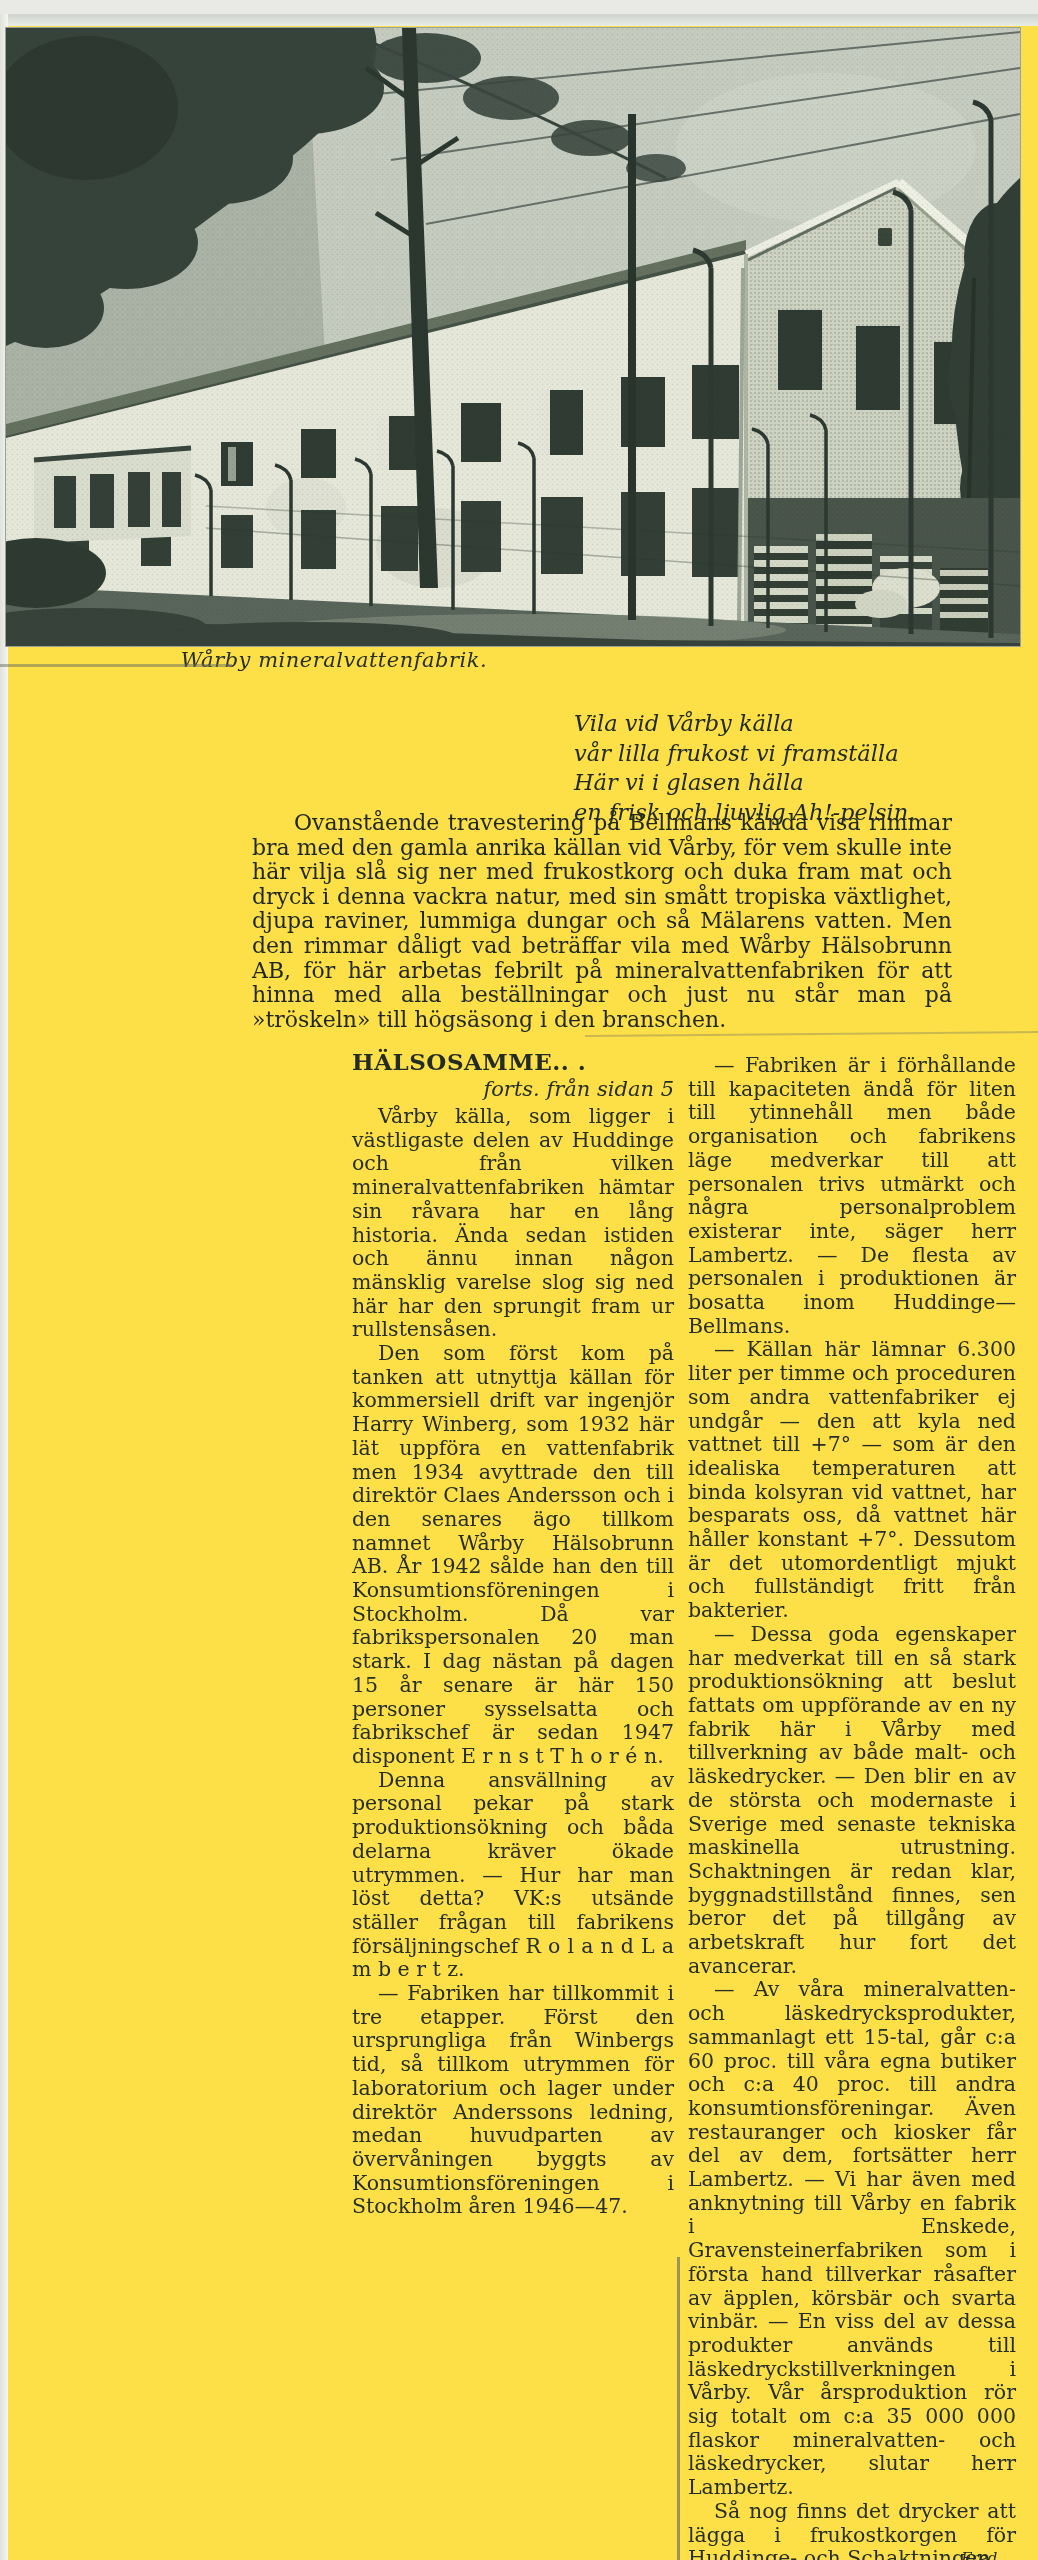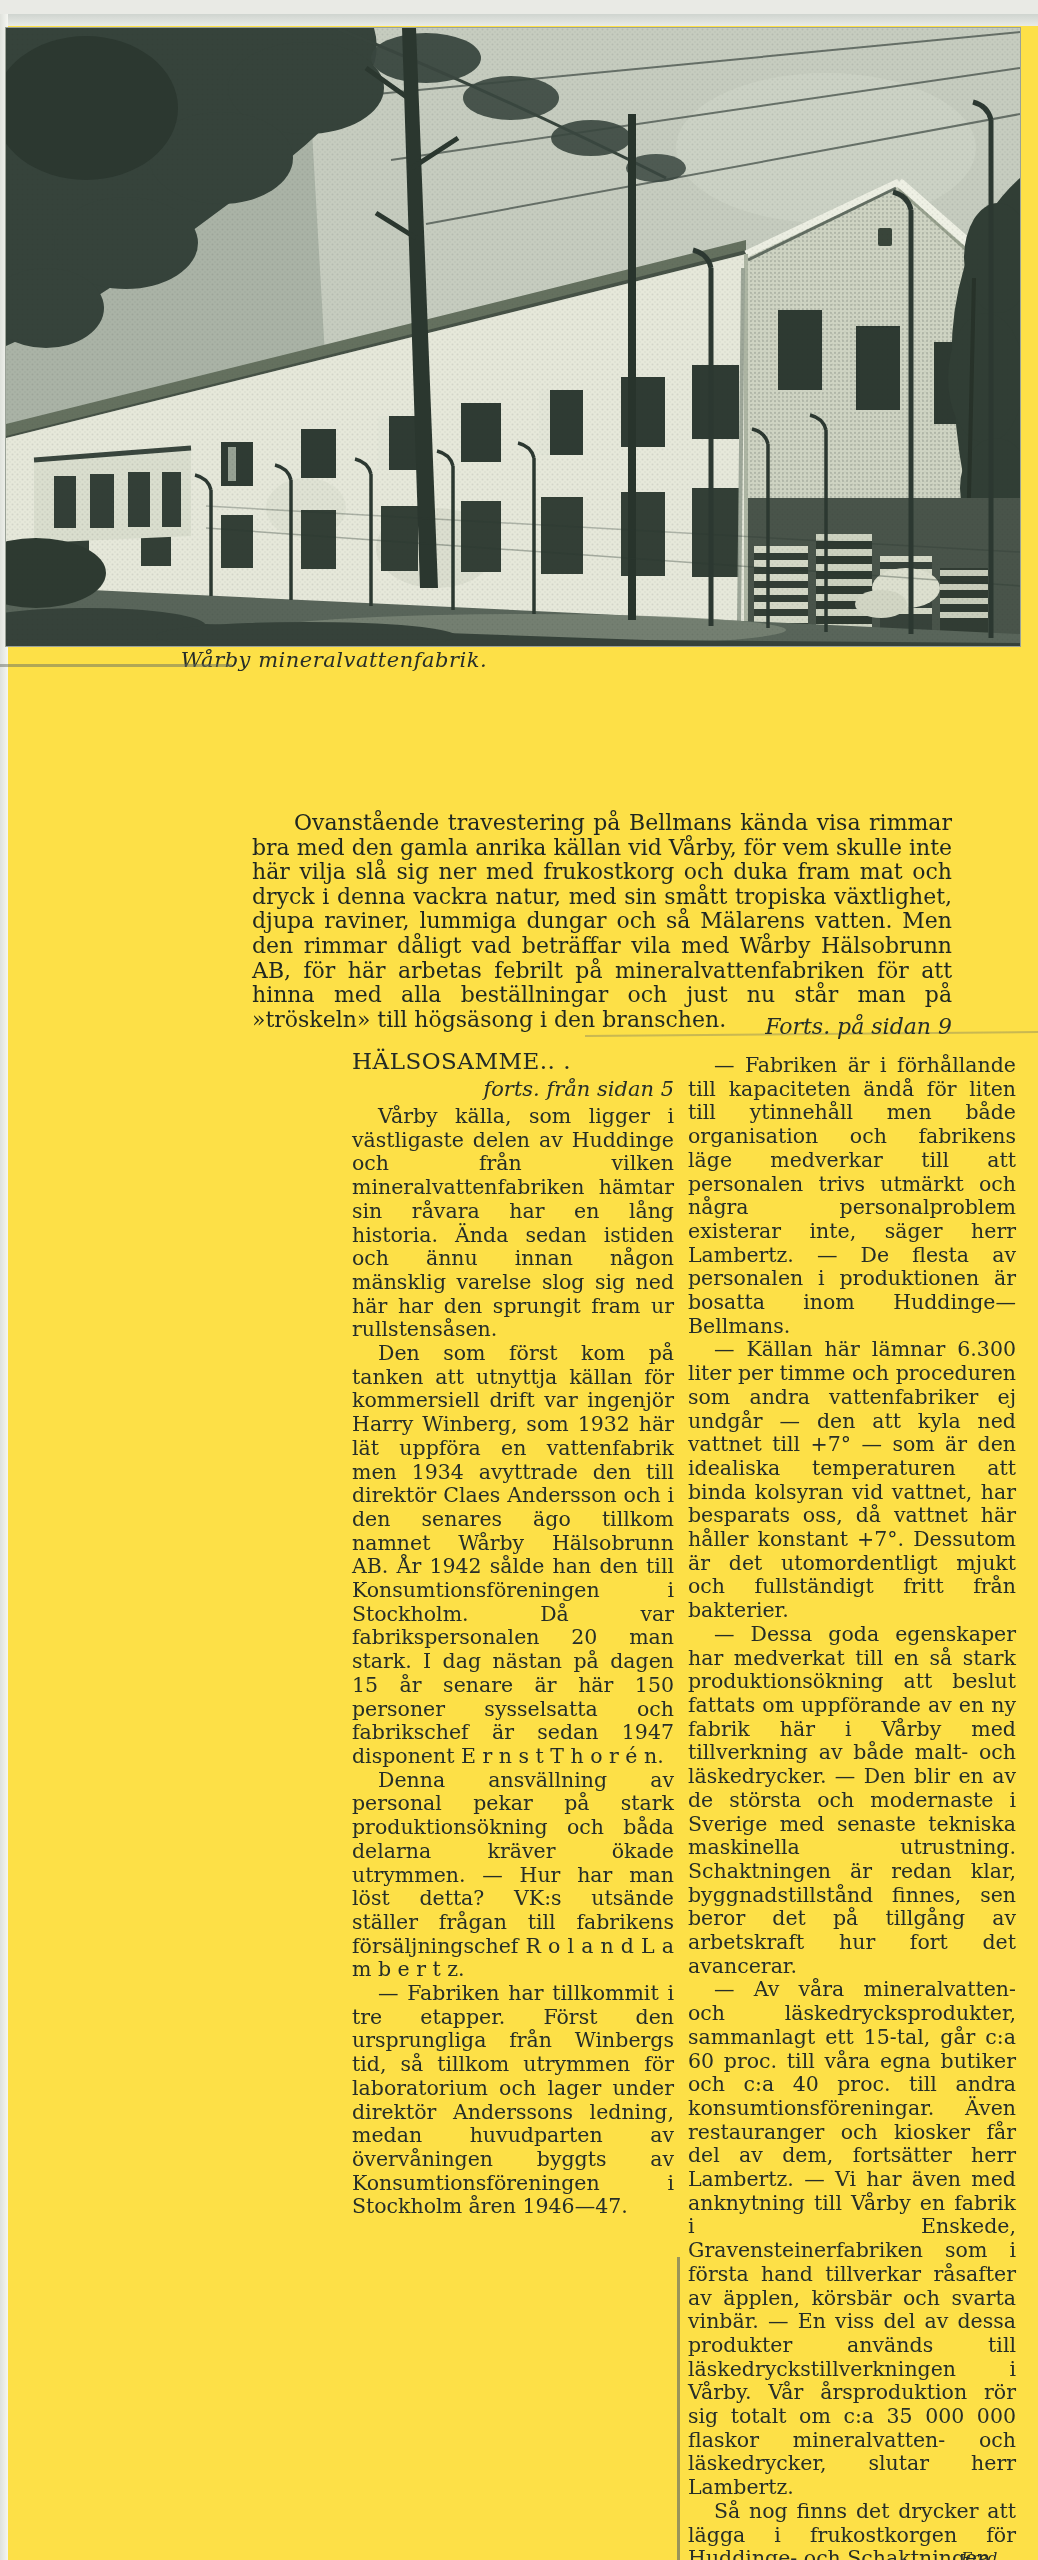--- a/index.html
+++ b/index.html
@@ -29,21 +29,21 @@
     font-size:22.5px;line-height:29.5px;color:#222a25;}
   .lead{position:absolute;left:252px;top:797px;width:700px;font-weight:normal;
     font-size:22px;line-height:24.6px;text-align:justify;text-indent:42px;color:#1f2721;}
   .lead-cont{position:absolute;left:252px;top:1000px;width:700px;text-align:right;
     font-style:italic;font-size:22px;color:#262e28;}
   .col{position:absolute;top:1034px;font-size:20.5px;line-height:23.7px;
     text-align:justify;color:#262e28;}
   .col-left{left:352px;width:322px;}
   .col-right{left:688px;width:328px;padding-top:6px;}
   .col p{margin:0;text-indent:26px;}
-  .section-header{font-weight:normal;font-size:23px;letter-spacing:.5px;
+  .section-header{font-weight:bold;font-size:23px;letter-spacing:.5px;
     text-indent:0;line-height:27px;color:#232b26;}
   .cont-from{font-style:italic;font-size:21px;text-align:right;line-height:26px;
     margin:1px 0 3px 0;text-indent:0;}
   .signature{font-style:italic;font-size:15px;text-align:right;
     margin-top:-23.7px;padding-right:14px;color:#232b26;}
 </style>
 </head>
 <body>
 
 <div class="page">
@@ -226,23 +226,28 @@
       <rect x="0" y="0" width="1014" height="618" fill="url(#ht)"></rect>
     </svg>
   </div>
 
   <div class="caption">Wårby mineralvattenfabrik.</div>
 
   <div class="artifact a-caption-line"></div>
   <div class="artifact a-lead-line"></div>
 
 
+  <div class="poem">
+    <div>Vila vid Vårby källa</div>
+    <div>vår lilla frukost vi framställa</div>
+    <div>Här vi i glasen hälla</div>
+    <div>en frisk och ljuvlig Ah!-pelsin.</div>
+  </div>
 
   <div class="lead">Ovanstående travestering på Bellmans kända visa rimmar bra med den gamla anrika källan vid Vårby, för vem skulle inte här vilja slå sig ner med frukostkorg och duka fram mat och dryck i denna vackra natur, med sin smått tropiska växtlighet, djupa raviner, lummiga dungar och så Mälarens vatten. Men den rimmar dåligt vad beträffar vila med Wårby Hälsobrunn AB, för här arbetas febrilt på mineralvattenfabriken för att hinna med alla beställningar och just nu står man på »tröskeln» till högsäsong i den branschen.</div>
-  <div class="lead-cont">Forts. på sidan 9</div>
 
   <div class="col col-left">
     <div class="section-header">HÄLSOSAMME.. .</div>
     <div class="cont-from">forts. från sidan 5</div>
     <p>Vårby källa, som ligger i västligaste delen av Huddinge och från vilken mineralvattenfabriken hämtar sin råvara har en lång historia. Ända sedan istiden och ännu innan någon mänsklig varelse slog sig ned här har den sprungit fram ur rullstensåsen.</p>
     <p>Den som först kom på tanken att utnyttja källan för kommersiell drift var ingenjör Harry Winberg, som 1932 här lät uppföra en vattenfabrik men 1934 avyttrade den till direktör Claes Andersson och i den senares ägo tillkom namnet Wårby Hälsobrunn AB. År 1942 sålde han den till Konsumtionsföreningen i Stockholm. Då var fabrikspersonalen 20 man stark. I dag nästan på dagen 15 år senare är här 150 personer sysselsatta och fabrikschef är sedan 1947 disponent E r n s t  T h o r é n.</p>
     <p>Denna ansvällning av personal pekar på stark produktionsökning och båda delarna kräver ökade utrymmen. — Hur har man löst detta? VK:s utsände ställer frågan till fabrikens försäljningschef R o l a n d  L a m b e r t z.</p>
     <p>— Fabriken har tillkommit i tre etapper. Först den ursprungliga från Winbergs tid, så tillkom utrymmen för laboratorium och lager under direktör Anderssons ledning, medan huvudparten av övervåningen byggts av Konsumtionsföreningen i Stockholm åren 1946—47.</p>
   </div>
 

